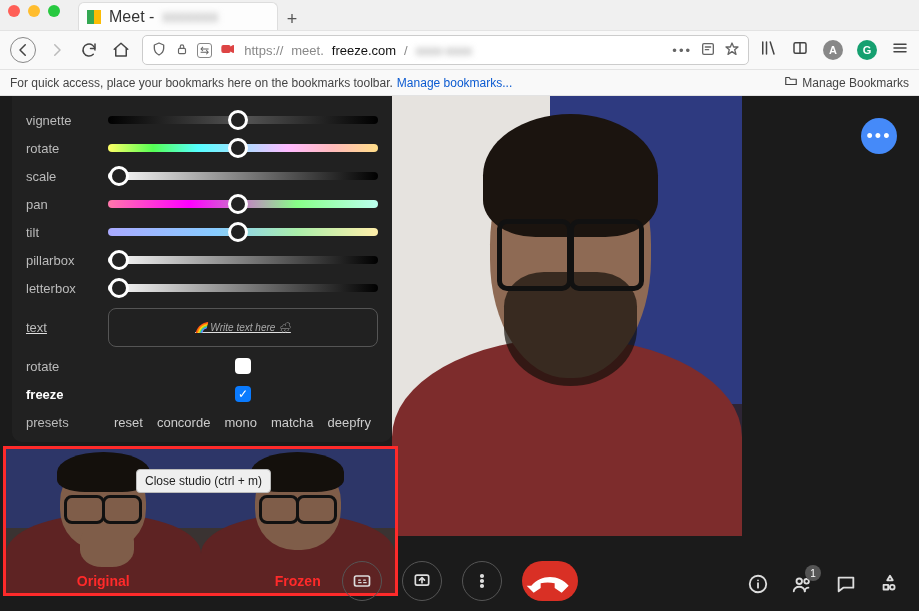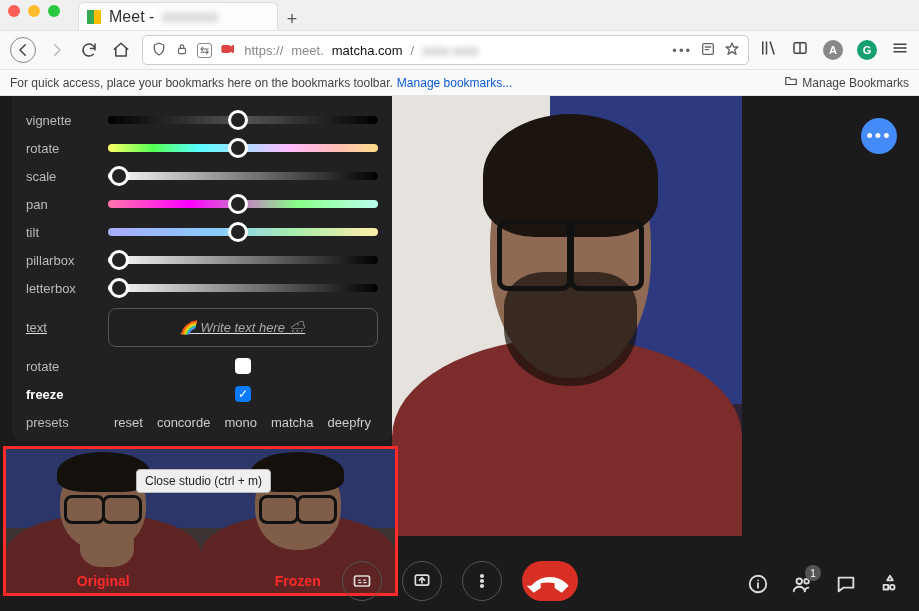--- a/index.html
+++ b/index.html
@@ -66,21 +66,21 @@
   .row{display:flex;align-items:center;height:28px;gap:12px;}
   .row .lab{width:70px;color:var(--panel-sub);font-size:13px;}
   .row.bold .lab{color:#fff;font-weight:600;}
   .slider{flex:1;height:8px;border-radius:6px;position:relative;}
   .knob{position:absolute;top:50%;width:20px;height:20px;border-radius:50%;background:#222;border:3px solid #fff;transform:translate(-50%,-50%);}
   .g-rainbow{background:linear-gradient(90deg,#ff6,#5f5,#5ff,#adf,#fbf,#fbb,#fd8);}
   .g-dark{background:linear-gradient(90deg,#000,#555 50%,#000);}
   .g-gray{background:linear-gradient(90deg,#fff,#000);}
   .g-pan{background:linear-gradient(90deg,#f7a,#f0f 30%,#8f8 70%,#bfe);}
   .g-tilt{background:linear-gradient(90deg,#aaf,#8cf 40%,#aea 70%,#fea);}
-  .textfield{flex:1;height:39px;border:1px solid #555;border-radius:8px;display:flex;align-items:center;justify-content:center;color:#aaa;font-style:italic;font-size:13px;}
+  .textfield{flex:1;height:39px;border:1px solid #555;border-radius:8px;display:flex;align-items:center;justify-content:center;color:#aaa;font-style:italic;font-size:10px;}
   .chk{width:16px;height:16px;border-radius:4px;background:#fff;display:flex;align-items:center;justify-content:center;}
   .chk.on{background:#0a7bff;color:#fff;font-size:12px;}
   .presets{display:flex;gap:14px;font-size:13px;color:#ccc;padding:4px 6px;}
   
   .studio{position:absolute;left:3px;top:350px;width:395px;height:150px;border:3px solid #ff2a2a;background:#000;display:flex;}
   .prev{position:relative;flex:1;background:#3a3332;overflow:hidden;}
   .prev .pwall{position:absolute;left:0;top:0;width:100%;height:55%;background:#2d3668;}
   .prev .pshirt{position:absolute;left:0;bottom:0;width:100%;height:55%;background:#5e2323;border-radius:50% 50% 0 0;}
   .prev .phead{position:absolute;left:28%;top:8%;width:44%;height:62%;background:#7f5d49;border-radius:46%;}
   .prev .phair{position:absolute;left:26%;top:2%;width:48%;height:28%;background:#14100c;border-radius:50% 50% 30% 30%;}
@@ -162,21 +162,21 @@
           <rect x="6" y="11" width="12" height="9" rx="2"></rect>
           <path d="M9 11V8a3 3 0 016 0v3"></path>
         </svg></span>
     <span style="font-size:11px;border:1px solid #888;border-radius:3px;padding:0 2px;">⇆</span>
     <span class="cam-icon"><svg viewBox="0 0 24 24" width="16" height="16" style="fill:#d44;stroke:#d44">
           <rect x="3" y="7" width="12" height="10" rx="2"></rect>
           <path d="M15 10l5-3v10l-5-3"></path>
         </svg></span>
     <span class="prot">https://</span>
       <span class="path">meet.</span>
-      <span class="host">matcha.com</span>
+      <span class="host">freeze.com</span>
       <span class="path">/</span>
       <span class="path blur">xxxx-xxxx</span>
     <span class="sp"></span>
     <span style="letter-spacing:2px;">•••</span>
     <span><svg viewBox="0 0 24 24" width="16" height="16">
           <rect x="4" y="4" width="16" height="16" rx="2"></rect>
           <path d="M8 9h8M8 13h5"></path>
         </svg></span>
     <span><svg viewBox="0 0 24 24" width="16" height="16">
           <path d="M12 3l2.5 6H21l-5 4 2 7-6-4-6 4 2-7-5-4h6.5z"></path>

